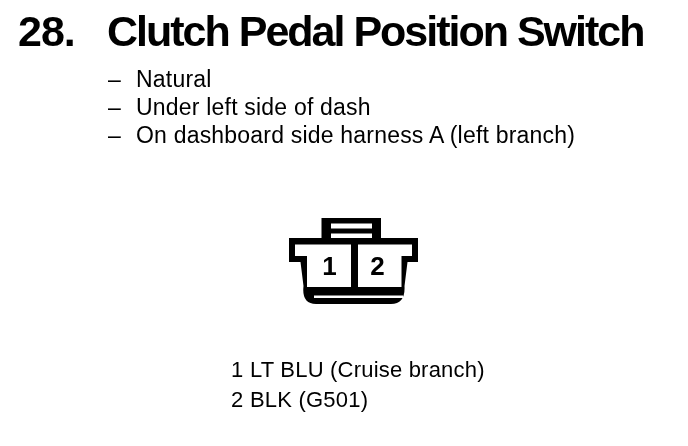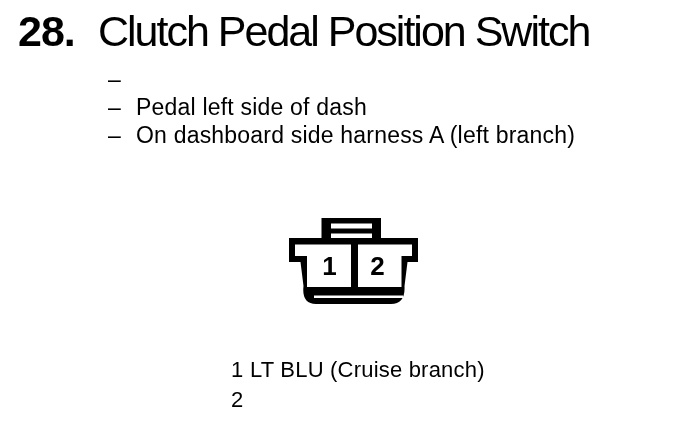--- a/index.html
+++ b/index.html
@@ -22,25 +22,25 @@
     left: 18px;
     top: 8px;
     font-size: 43px;
     font-weight: bold;
     line-height: 1.1;
     letter-spacing: -1px;
     white-space: nowrap;
   }
   .page-title {
     position: absolute;
-    left: 98px;
+    left: 107px;
     top: 8px;
     margin: 0;
     font-size: 43px;
-    font-weight: normal;
+    font-weight: bold;
     line-height: 1.1;
     letter-spacing: -2px;
     white-space: nowrap;
   }
   
   .details {
     position: absolute;
     left: 108px;
     top: 65px;
     margin: 0;
@@ -94,24 +94,25 @@
 <body>
 
 <div class="page">
 
   <span class="section-num">28.</span>
   <h1 class="page-title">Clutch Pedal Position Switch</h1>
 
   <ul class="details">
     <li class="detail-line">
       <span class="detail-dash">–</span>
+      <span class="detail-text">Natural</span>
     </li>
     <li class="detail-line">
       <span class="detail-dash">–</span>
-      <span class="detail-text">Pedal left side of dash</span>
+      <span class="detail-text">Under left side of dash</span>
     </li>
     <li class="detail-line">
       <span class="detail-dash">–</span>
       <span class="detail-text">On dashboard side harness A (left branch)</span>
     </li>
   </ul>
 
   <svg class="connector-svg" width="145" height="100" viewBox="283 210 145 100" xmlns="http://www.w3.org/2000/svg">
     <g fill="#000000">
 
@@ -136,16 +137,17 @@
     <text x="377.5" y="275" text-anchor="middle">2</text>
   </svg>
 
   <div class="legend">
     <div class="legend-row">
       <span class="legend-pin">1</span>
       <span class="legend-label">LT BLU (Cruise branch)</span>
     </div>
     <div class="legend-row">
       <span class="legend-pin">2</span>
+      <span class="legend-label">BLK (G501)</span>
     </div>
   </div>
 
 </div>
 
 </body></html>

